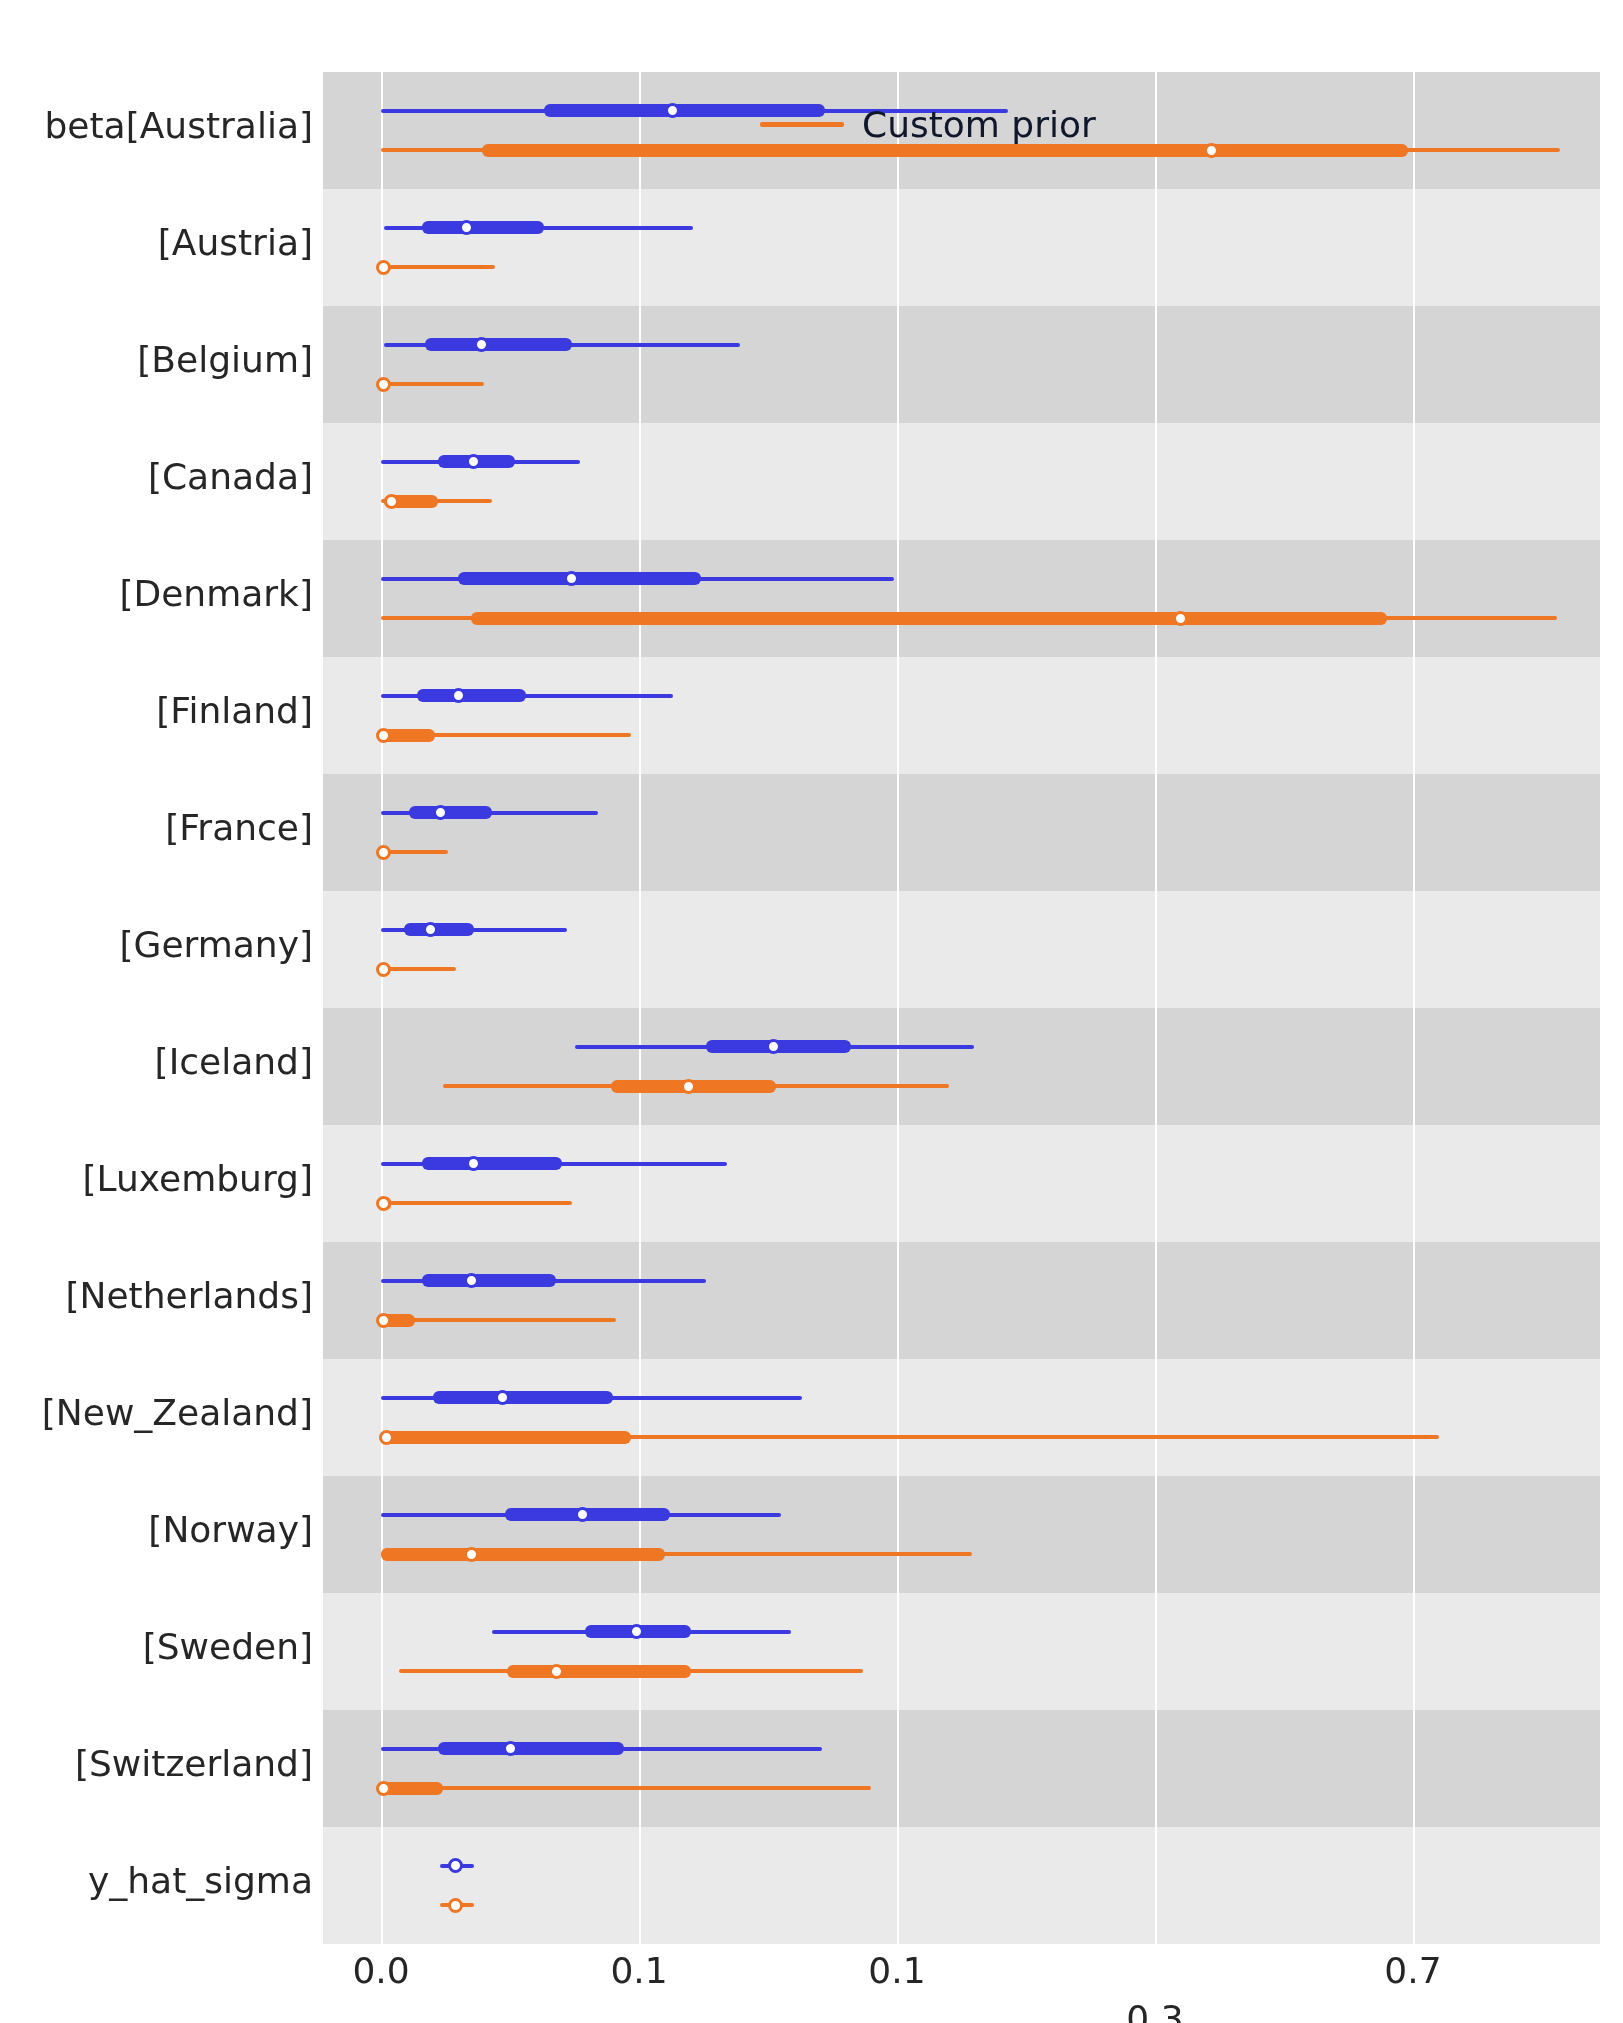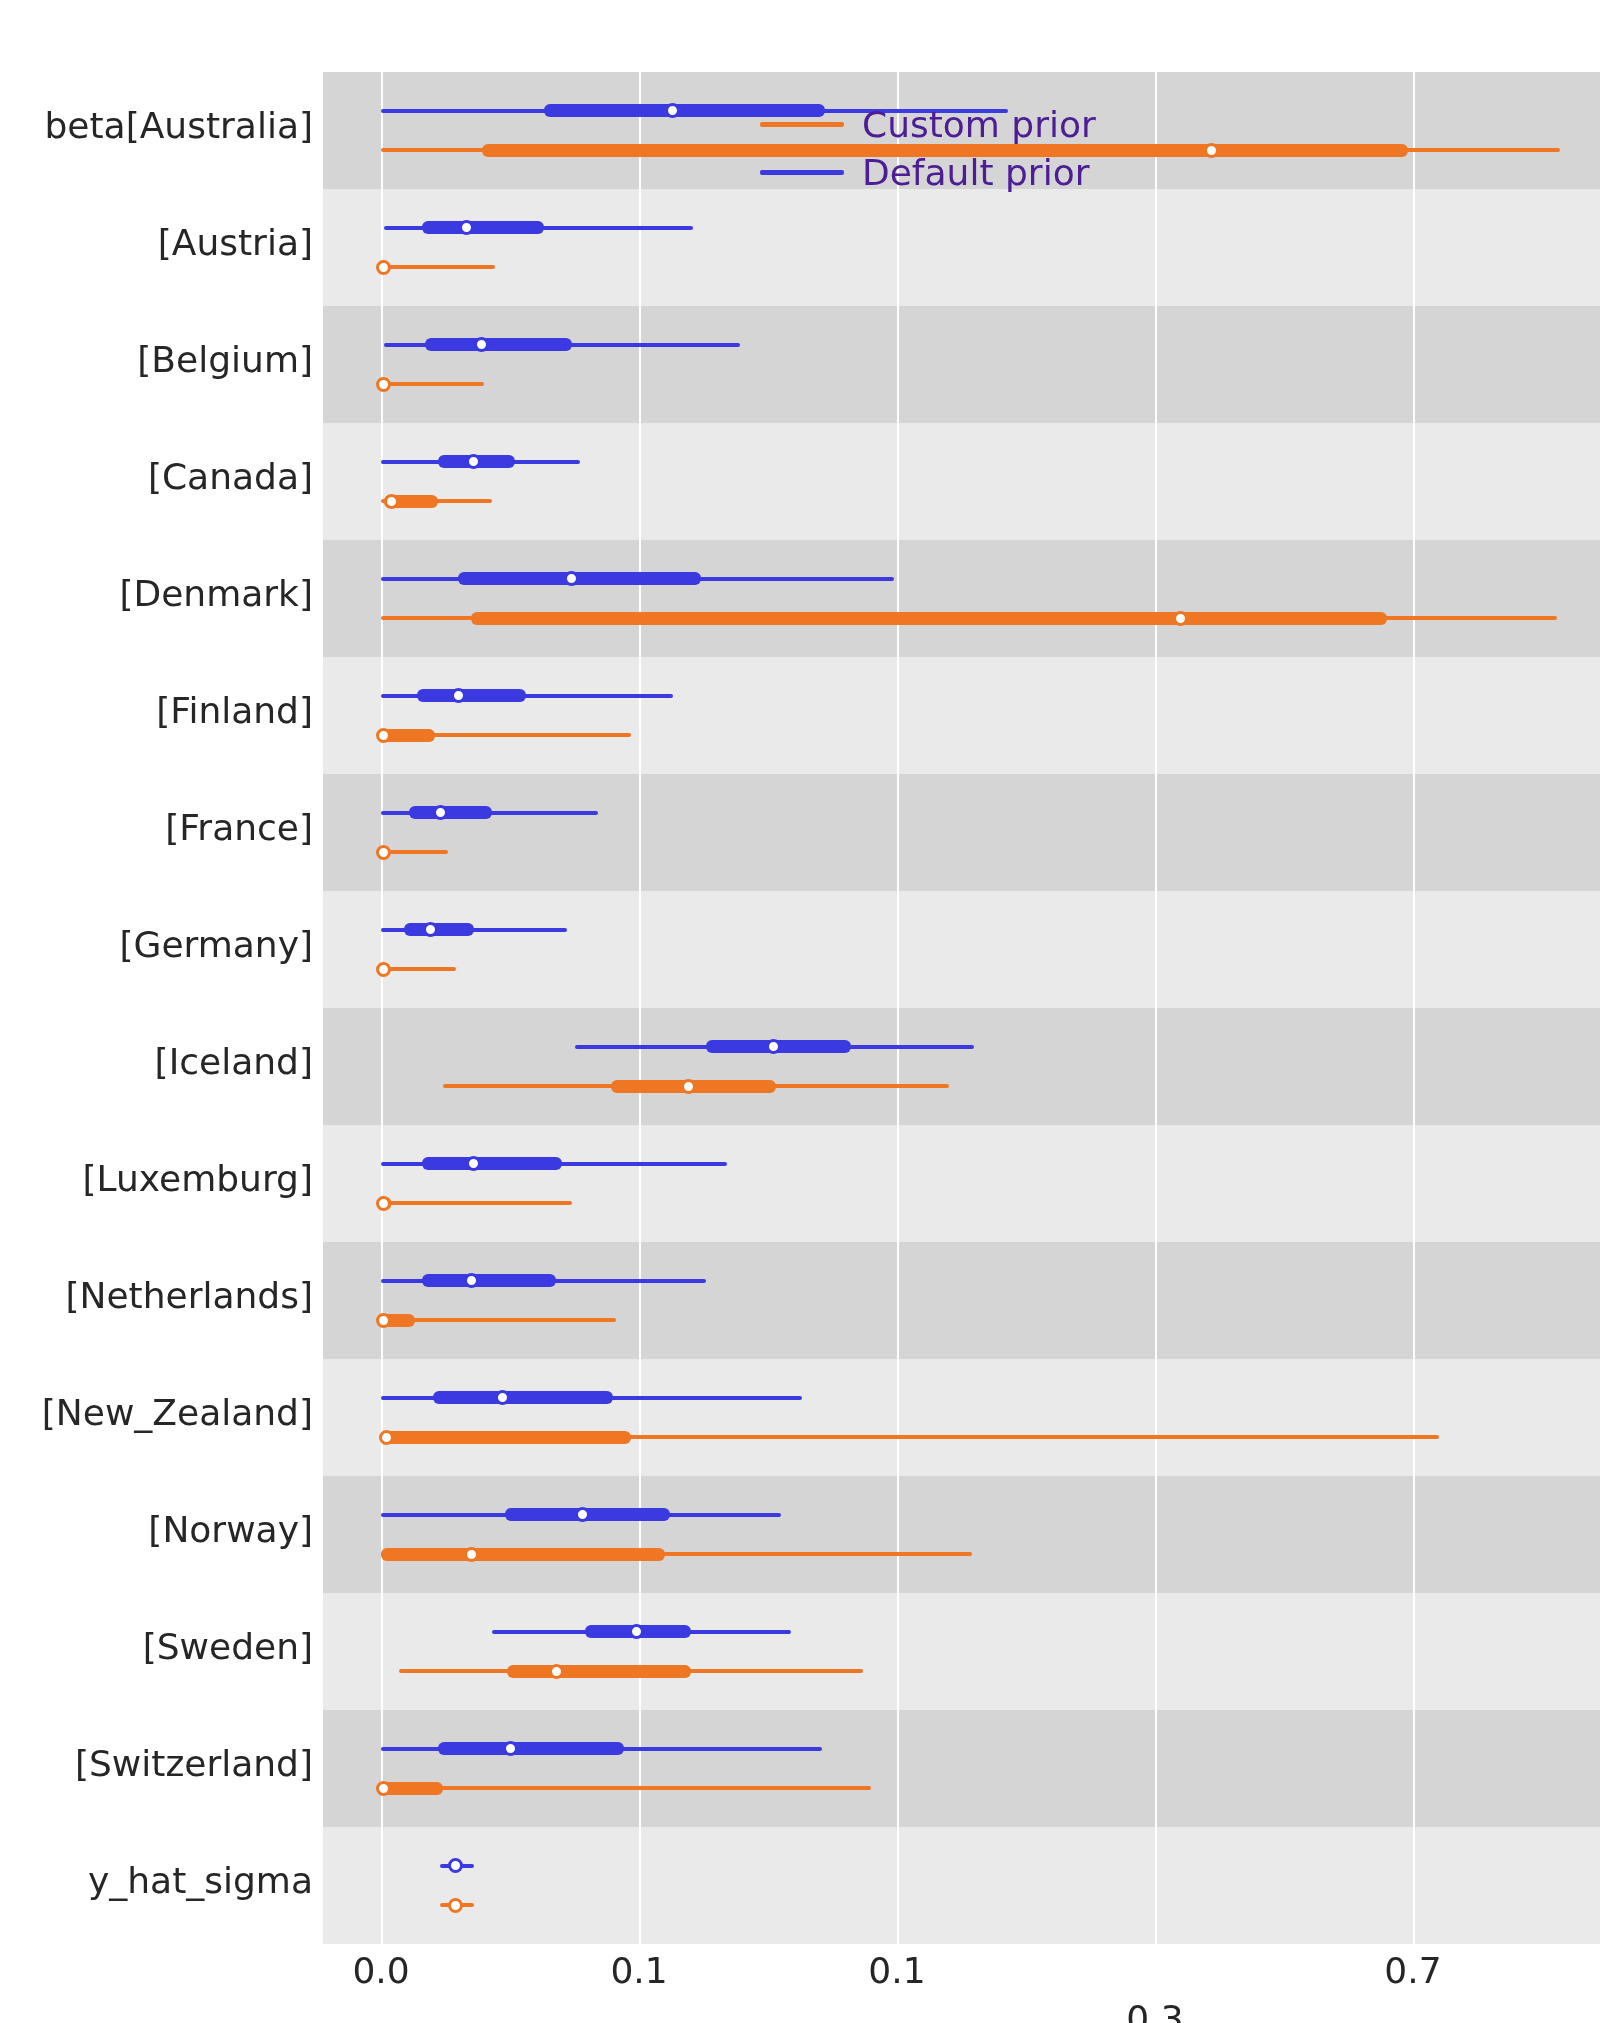--- a/index.html
+++ b/index.html
@@ -74,21 +74,21 @@
     font-size:36px;
     color:#262626;
     transform:translateX(-50%);
     text-align:center;
   }
   .legend{
     position:absolute;
     top:100px;
     left:760px;
     font-size:36px;
-    color:#4c1d95;
+    color:#0f172a;
   }
   .legend-row{
     display:flex;
     align-items:center;
     height:48px;
   }
   .legend-line{
     width:84px;height:5px;
     margin-right:18px;
     border-radius:2px;
@@ -236,19 +236,15 @@
       <div class="xtick" style="left: 897.005px;">0.1</div>
       <div class="xtick" style="left: 1154.98px; margin-top: 48px;">0.3</div>
       <div class="xtick" style="left: 1412.96px;">0.7</div>
     </div>
 
   <div class="legend" id="legend">
       <div class="legend-row">
         <span class="legend-line" style="background: rgb(239, 119, 36);"></span>
         <span>Custom prior</span>
       </div>
-      <div class="legend-row">
-        <span class="legend-line" style="background: rgb(58, 58, 224);"></span>
-        <span>Default prior</span>
-      </div>
     </div>
 
 </div>
 
 </body></html>

